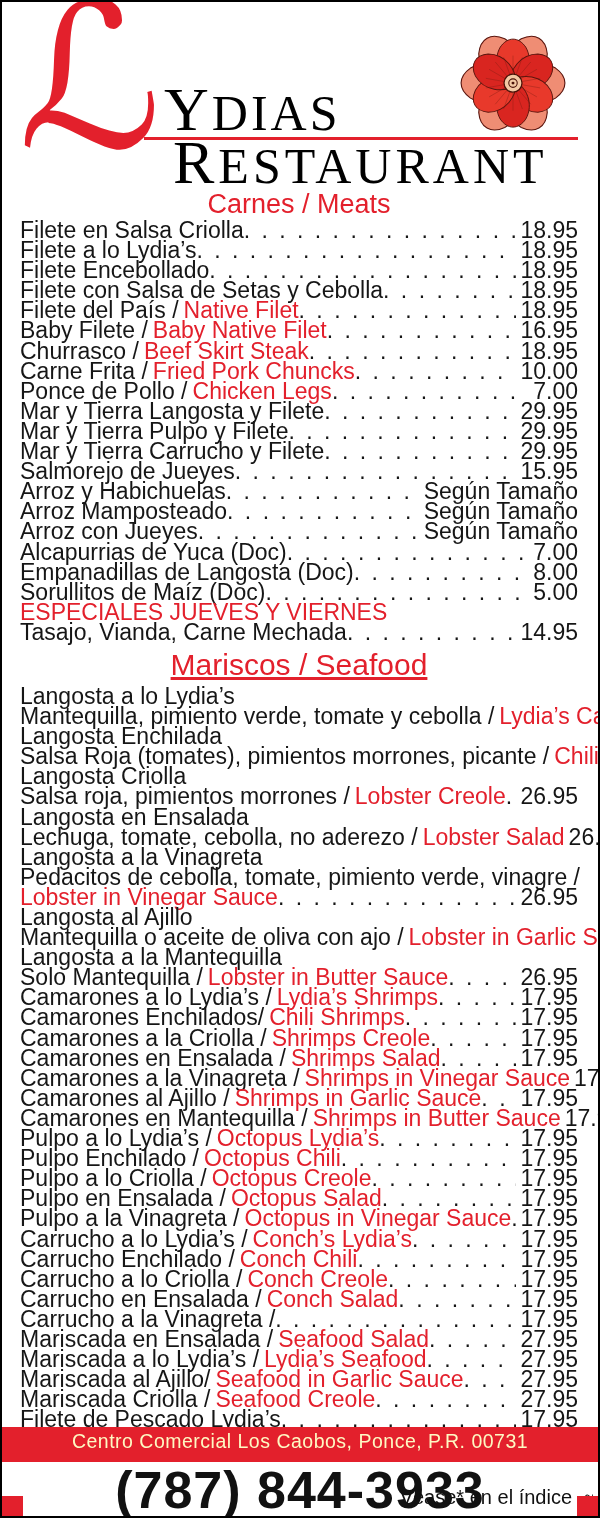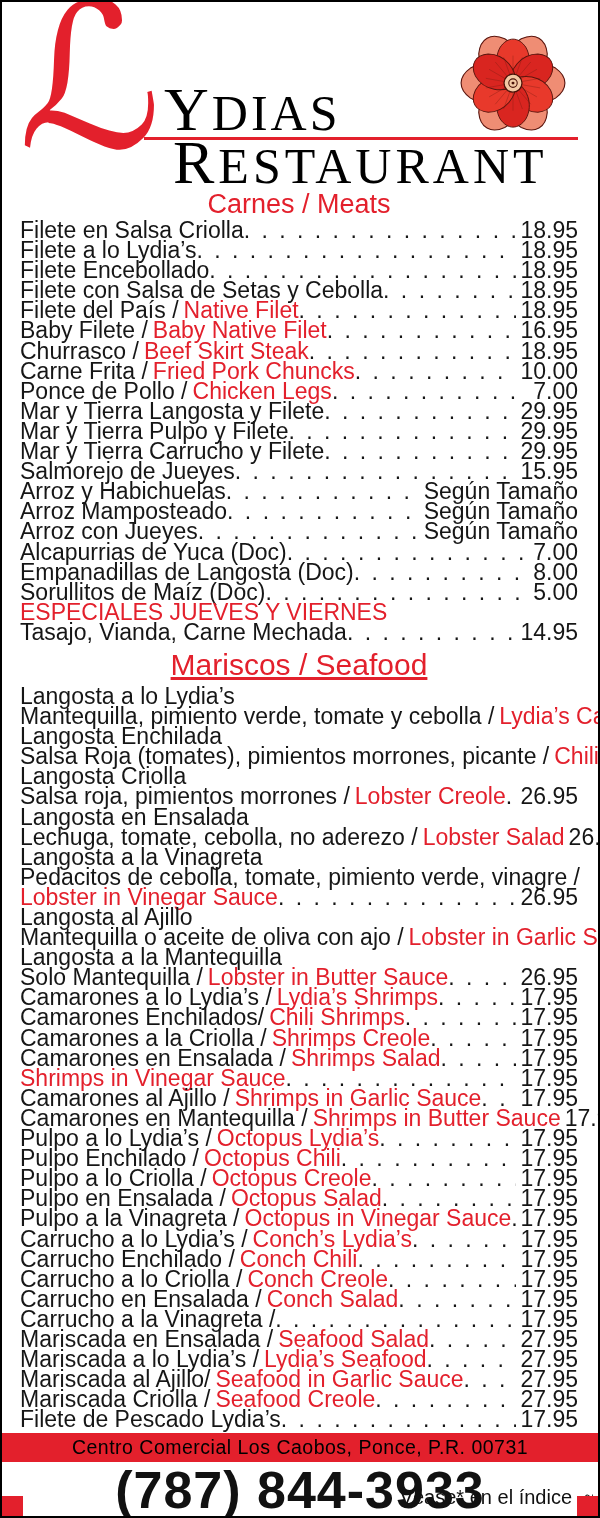--- a/index.html
+++ b/index.html
@@ -42,21 +42,21 @@
   .menu-row .es + .en{margin-left:5px;}
   .menu-row .dots{
     flex:1 1 0; min-width:0; overflow:hidden; white-space:nowrap;
     letter-spacing:2.5px; color:var(--ink);
   }
   .menu-row .spacer{flex:1 1 0;}
   .menu-row .price{white-space:nowrap; margin-left:4px; color:var(--ink);}
   
   .footer{flex:0 0 auto; position:relative;}
   .band{
-    height:29px; line-height:29px; background:var(--red); color:#000000;
+    height:35px; line-height:29px; background:var(--red); color:#fef9c3;
     text-align:center; font-size:19.5px; letter-spacing:.5px;
   }
   .phone-area{position:relative; height:54px;}
   .phone{
     text-align:center; font-size:52px; line-height:56px; font-weight:bold;
     letter-spacing:1px; color:#111;
   }
   .index-note{position:absolute; right:26px; bottom:8px; font-size:20px; line-height:21px; color:#111;}
   .side-code{
     position:absolute; right:3px; bottom:22px; font-size:11px; color:#111;
@@ -318,20 +318,21 @@
           <span class="dots"> . . . . . . . . . . . . . . . . . . . . . . . . . . . . . . . . . . . . . . . . . . . . . . . . . . . . . . . . . . . . . . . . . . . . . . . . . . . . . . . . . . . . . . . . . . . . . . . . . . . . . . . . . . . . . .</span>
           <span class="price">17.95</span>
         </div>
         <div class="menu-row">
           <span class="es">Camarones en Ensalada /</span>
           <span class="en">Shrimps Salad</span>
           <span class="dots"> . . . . . . . . . . . . . . . . . . . . . . . . . . . . . . . . . . . . . . . . . . . . . . . . . . . . . . . . . . . . . . . . . . . . . . . . . . . . . . . . . . . . . . . . . . . . . . . . . . . . . . . . . . . . . .</span>
           <span class="price">17.95</span>
         </div>
         <div class="menu-row">
+          <span class="es">Camarones a la Vinagreta /</span>
           <span class="en">Shrimps in Vinegar Sauce</span>
           <span class="dots"> . . . . . . . . . . . . . . . . . . . . . . . . . . . . . . . . . . . . . . . . . . . . . . . . . . . . . . . . . . . . . . . . . . . . . . . . . . . . . . . . . . . . . . . . . . . . . . . . . . . . . . . . . . . . . .</span>
           <span class="price">17.95</span>
         </div>
         <div class="menu-row">
           <span class="es">Camarones al Ajillo /</span>
           <span class="en">Shrimps in Garlic Sauce</span>
           <span class="dots"> . . . . . . . . . . . . . . . . . . . . . . . . . . . . . . . . . . . . . . . . . . . . . . . . . . . . . . . . . . . . . . . . . . . . . . . . . . . . . . . . . . . . . . . . . . . . . . . . . . . . . . . . . . . . . .</span>
           <span class="price">17.95</span>
         </div>

